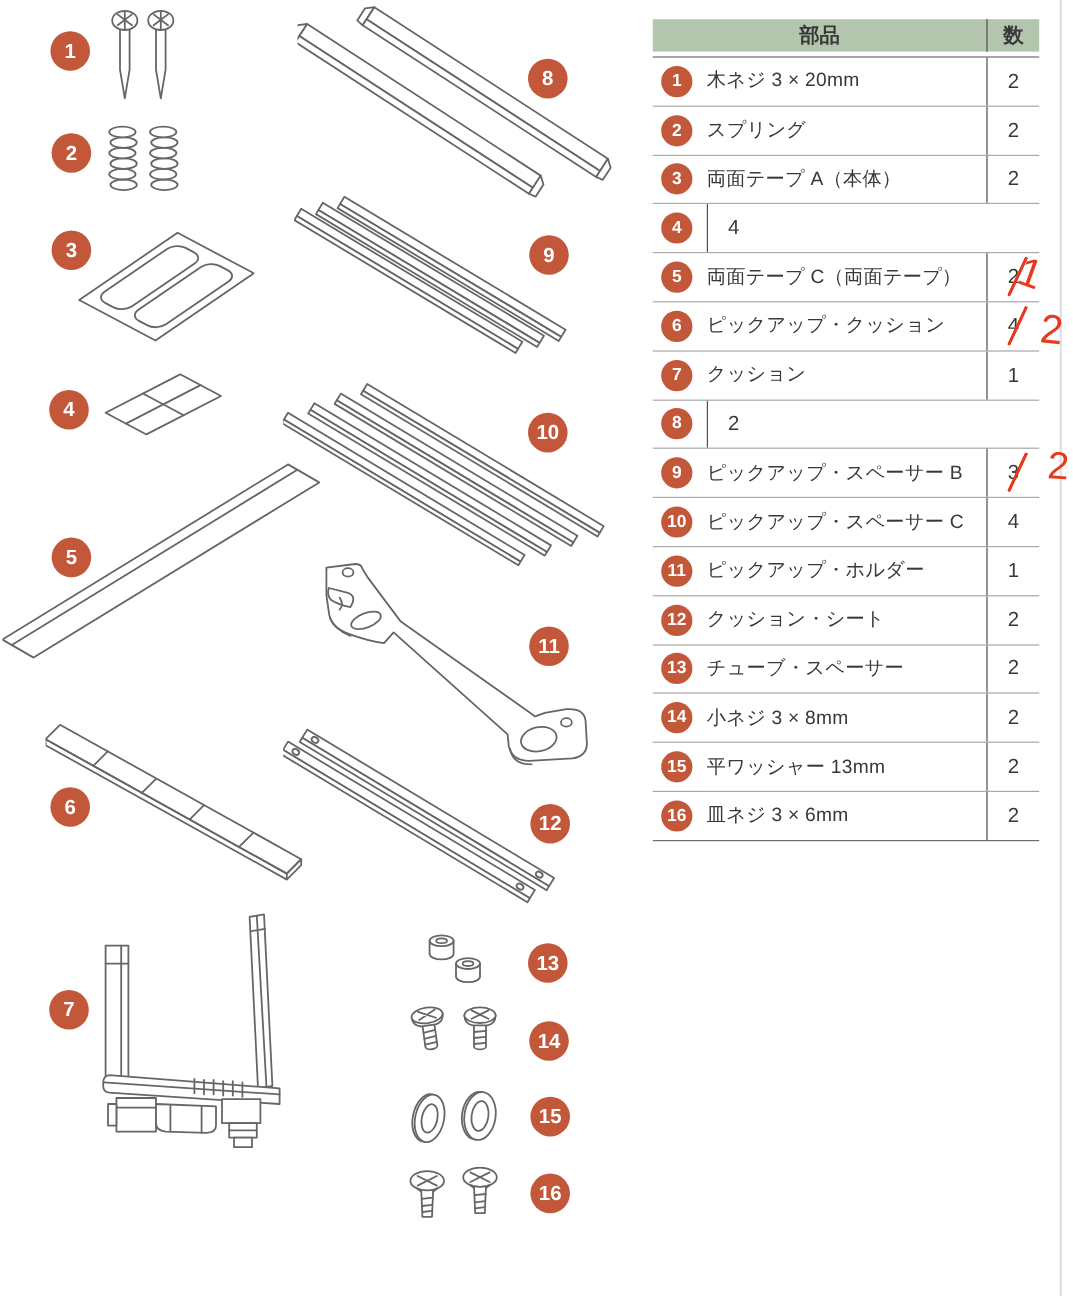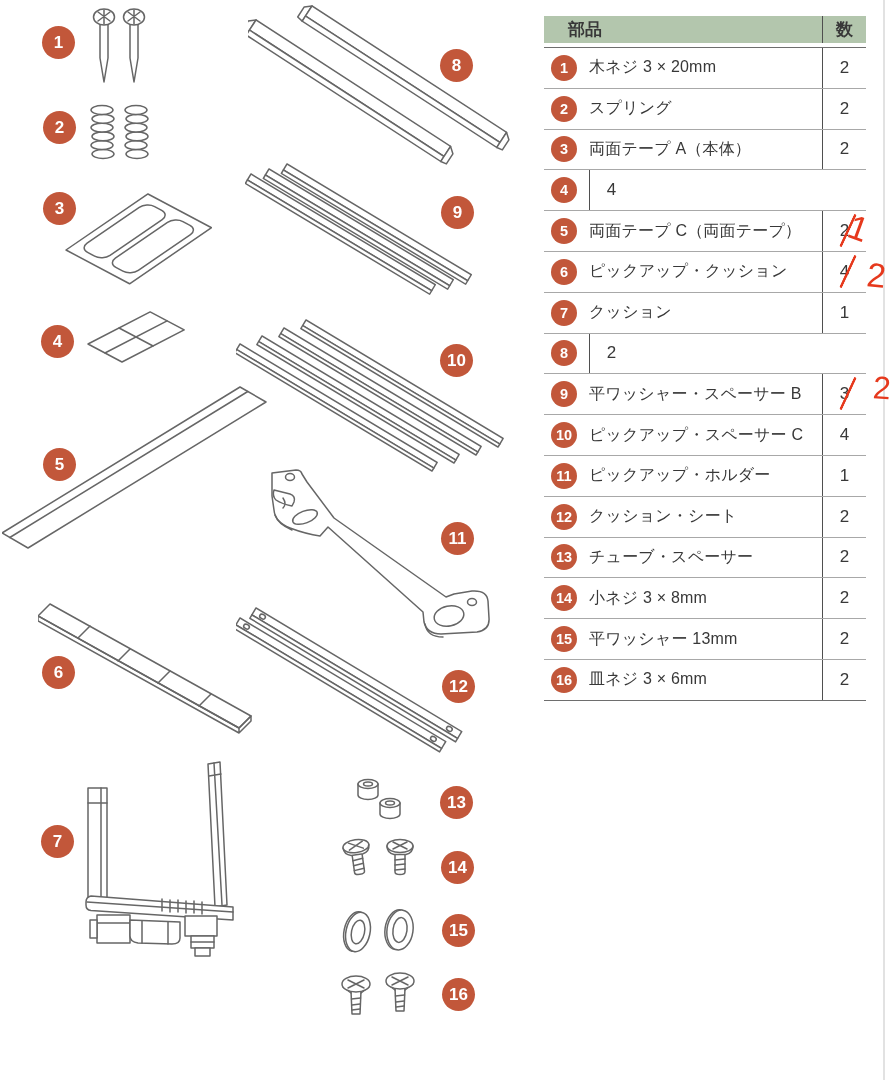--- a/index.html
+++ b/index.html
@@ -36,21 +36,21 @@
   .b1 {left:42px; top:26px;}  .b2 {left:43px; top:111px;} .b3 {left:43px; top:192px;}
   .b4 {left:41px; top:325px;} .b5 {left:43px; top:448px;} .b6 {left:42px; top:656px;}
   .b7 {left:41px; top:825px;} .b8 {left:440px; top:49px;} .b9 {left:441px; top:196px;}
   .b10{left:440px; top:344px;} .b11{left:441px; top:522px;} .b12{left:442px; top:670px;}
   .b13{left:440px; top:786px;} .b14{left:441px; top:851px;} .b15{left:442px; top:914px;}
   .b16{left:442px; top:978px;}
 
   
   .ptable { position:absolute; left:544px; top:16px; width:322px; }
   .thead { display:flex; height:27px; background:var(--header-bg,#b3c6ad); font-weight:bold; font-size:17px; }
-  .th-part { flex:1; text-align:left; line-height:27px;margin-left:24px; }
+  .th-part { flex:1; text-align:center; line-height:27px; }
   .th-qty { width:43px; border-left:1.5px solid #4f4f4f; text-align:center; line-height:27px; }
   .tbody { margin-top:4px; border-top:1.5px solid #6e6e6e; border-bottom:1.5px solid #6e6e6e; }
   .tr { display:flex; align-items:center; height:39.8px; border-bottom:1px solid #a8a8a8; }
   .tr:last-child { border-bottom:none; }
   .tr .badge-sm { margin-left:7px; margin-right:12px; }
   .td-name { flex:1; font-size:16px; letter-spacing:0.2px; white-space:nowrap; overflow:hidden; }
   .td-qty { width:43px; align-self:stretch; border-left:1.5px solid #4f4f4f; position:relative;
             display:flex; align-items:center; justify-content:center; font-size:17px; overflow:visible; }
   .strike { position:absolute; left:7px; top:18px; width:36px; height:0; border-top:3px solid var(--correction,#e6391d);
             border-radius:3px; transform:rotate(-65deg); }
@@ -364,21 +364,21 @@
   <div class="tr corr-8">
     <span class="badge badge-sm">8</span>
     <span class="td-qty">
       <span class="qty-num">2</span>
 
     </span>
   </div>
 
   <div class="tr corr-9">
     <span class="badge badge-sm">9</span>
-    <span class="td-name">平ワッシャー・スペーサー B</span>
+    <span class="td-name">ピックアップ・スペーサー B</span>
     <span class="td-qty">
       <span class="qty-num">3</span>
       <span class="strike"></span>
       <span class="hand">2</span>
     </span>
   </div>
 
   <div class="tr corr-10">
     <span class="badge badge-sm">10</span>
     <span class="td-name">ピックアップ・スペーサー C</span>

